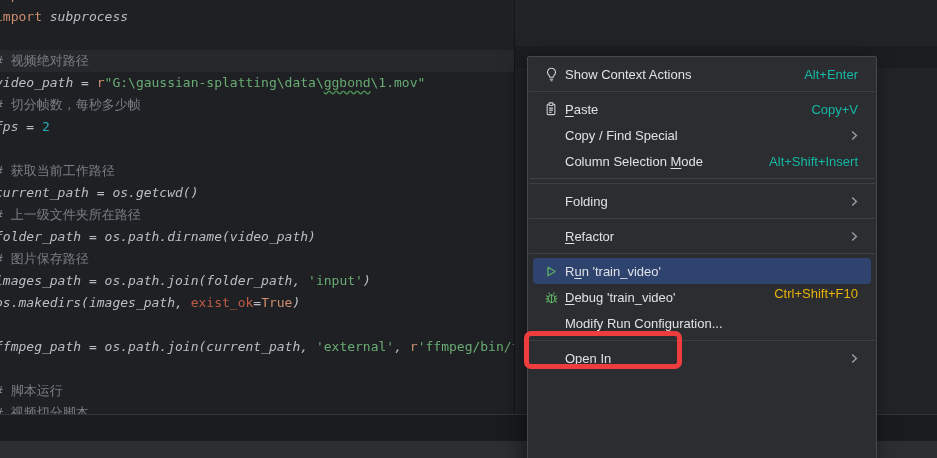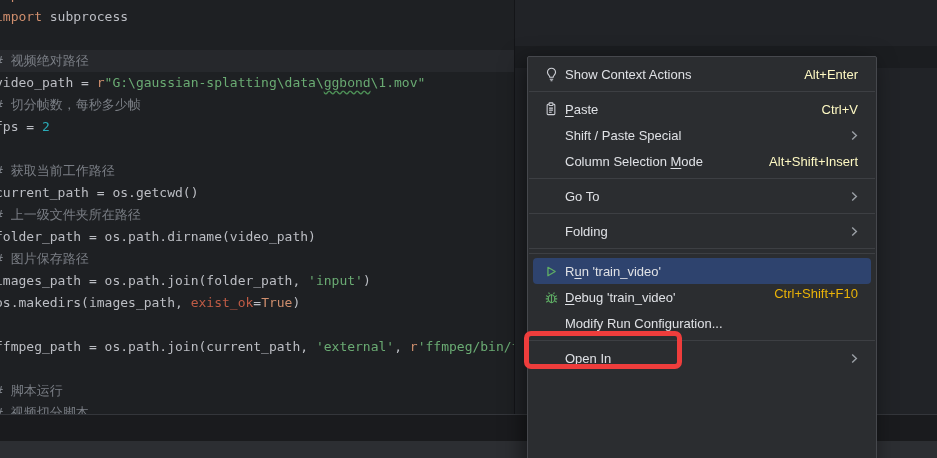--- a/index.html
+++ b/index.html
@@ -9,21 +9,21 @@
 
   
   .editor { position:absolute; left:0; top:0; width:515px; height:416px;
     background:#1e2023; overflow:hidden; border-right:1px solid #141518; z-index:1; }
   .code { margin-top:-16px; margin-left:-5px;
     font-family:"DejaVu Sans Mono", monospace; font-size:13px; line-height:22px;
     white-space:pre; color:#bcbec4; }
   .code-line { height:22px; }
   .code-line.hl { background:#26282c; margin-left:-0px; }
   .tk-kw { color:#cf8e6d; }
-  .tk-d  { color:#bcbec4; }
+  .tk-d  { color:#bcbec4;font-style:italic; }
   .tk-c  { color:#7a7e85; }
   .tk-s  { color:#6aab73; }
   .tk-n  { color:#2aacb8; }
   .tk-p  { color:#bf5b45;text-align:right; }
   .typo { text-decoration:underline; text-decoration-style:wavy;
     text-decoration-color:#4e9157; text-underline-offset:3px;font-family:Liberation Mono, monospace; }
 
   
   .band-top-dark { position:absolute; left:515px; top:46px; width:422px; height:22px;
     background:#1b1d20; z-index:1; }
@@ -39,21 +39,21 @@
     background:#2b2d30; border:1px solid #46484d; border-radius:2px;
     box-shadow:-4px 6px 22px rgba(0,0,0,.5); z-index:5; padding-top:4px;
     font-size:13px; color:#dfe1e5; }
   .menu-item { display:flex; align-items:center; height:26px; padding:0 13px 0 11px;
     position:relative; border-radius:4px; margin:0 5px; }
   .menu-item.selected { background:#2e436e; }
   .mi-icon { width:21px; height:16px; display:flex; align-items:center; flex:none; }
   .mi-label { white-space:pre; }
   .mi-label .mn { text-decoration:underline; text-underline-offset:2px; }
   .mi-spacer { flex:1; }
-  .mi-shortcut { color:#fef9c3; white-space:pre; }
+  .mi-shortcut { color:#14b8a6; white-space:pre; }
   .menu-item.selected .mi-shortcut { color:#eab308;margin-top:44px; }
   .mi-chevron { margin-left:10px; display:flex; align-items:center; }
   .menu-sep { height:1px; background:#3d3f43; margin:4px 1px; }
 
   
   .red-box { position:absolute; left:524px; top:331px; width:158px; height:38px;
     border:5px solid #ee3d3c; border-radius:7px; z-index:10; pointer-events:none; }
 </style>
 </head>
 <body>
@@ -85,64 +85,64 @@
       <div class="menu-item">
     <span class="mi-icon">
           <svg width="14" height="16" viewBox="0 0 16 16" fill="none" stroke="#ced0d6" stroke-width="1.2">
             <rect x="3.6" y="2.6" width="8.8" height="11.8" rx="1"></rect>
             <rect x="5.8" y="1" width="4.4" height="3" rx=".6" fill="#2b2d30"></rect>
             <path d="M5.8 7h4.4M5.8 9.3h4.4M5.8 11.6h3"></path>
           </svg>
         </span>
     <span class="mi-label"><span class="pre"></span><span class="mn">P</span><span class="post">aste</span></span>
     <span class="mi-spacer"></span>
-    <span class="mi-shortcut">Ctrl+V</span>
+    <span class="mi-shortcut">Copy+V</span>
   </div>
       <div class="menu-item">
     <span class="mi-icon"></span>
-    <span class="mi-label"><span class="pre">Shift / Paste Special</span><span class="mn"></span><span class="post"></span></span>
+    <span class="mi-label"><span class="pre">Copy / Find Special</span><span class="mn"></span><span class="post"></span></span>
     <span class="mi-spacer"></span>
     <span class="mi-shortcut"></span>
   <span class="mi-chevron">
           <svg width="7" height="11" viewBox="0 0 7 11" fill="none" stroke="#9ba0a6" stroke-width="1.4">
             <path d="M1.2 1.4 5.4 5.5 1.2 9.6"></path>
           </svg>
         </span>
       </div>
       <div class="menu-item">
     <span class="mi-icon"></span>
     <span class="mi-label"><span class="pre">Column Selection </span><span class="mn">M</span><span class="post">ode</span></span>
     <span class="mi-spacer"></span>
     <span class="mi-shortcut">Alt+Shift+Insert</span>
   </div>
       <div class="menu-sep"></div>
-      <div class="menu-item">
-    <span class="mi-icon"></span>
-    <span class="mi-label"><span class="pre">Go To</span><span class="mn"></span><span class="post"></span></span>
-    <span class="mi-spacer"></span>
-    <span class="mi-shortcut"></span>
-  <span class="mi-chevron">
-          <svg width="7" height="11" viewBox="0 0 7 11" fill="none" stroke="#9ba0a6" stroke-width="1.4">
-            <path d="M1.2 1.4 5.4 5.5 1.2 9.6"></path>
-          </svg>
-        </span>
-      </div>
       <div class="menu-sep"></div>
       <div class="menu-item">
     <span class="mi-icon"></span>
     <span class="mi-label"><span class="pre">Folding</span><span class="mn"></span><span class="post"></span></span>
     <span class="mi-spacer"></span>
     <span class="mi-shortcut"></span>
   <span class="mi-chevron">
           <svg width="7" height="11" viewBox="0 0 7 11" fill="none" stroke="#9ba0a6" stroke-width="1.4">
             <path d="M1.2 1.4 5.4 5.5 1.2 9.6"></path>
           </svg>
         </span>
       </div>
       <div class="menu-sep"></div>
+      <div class="menu-item">
+    <span class="mi-icon"></span>
+    <span class="mi-label"><span class="pre"></span><span class="mn">R</span><span class="post">efactor</span></span>
+    <span class="mi-spacer"></span>
+    <span class="mi-shortcut"></span>
+  <span class="mi-chevron">
+          <svg width="7" height="11" viewBox="0 0 7 11" fill="none" stroke="#9ba0a6" stroke-width="1.4">
+            <path d="M1.2 1.4 5.4 5.5 1.2 9.6"></path>
+          </svg>
+        </span>
+      </div>
       <div class="menu-sep"></div>
       <div class="menu-item selected">
     <span class="mi-icon">
           <svg width="14" height="15" viewBox="0 0 16 16" fill="none" stroke="#5fad65" stroke-width="1.5" stroke-linejoin="round">
             <path d="M4.5 3.2 12.8 8 4.5 12.8Z"></path>
           </svg>
         </span>
     <span class="mi-label"><span class="pre">R</span><span class="mn">u</span><span class="post">n 'train_video'</span></span>
     <span class="mi-spacer"></span>
     <span class="mi-shortcut">Ctrl+Shift+F10</span>

